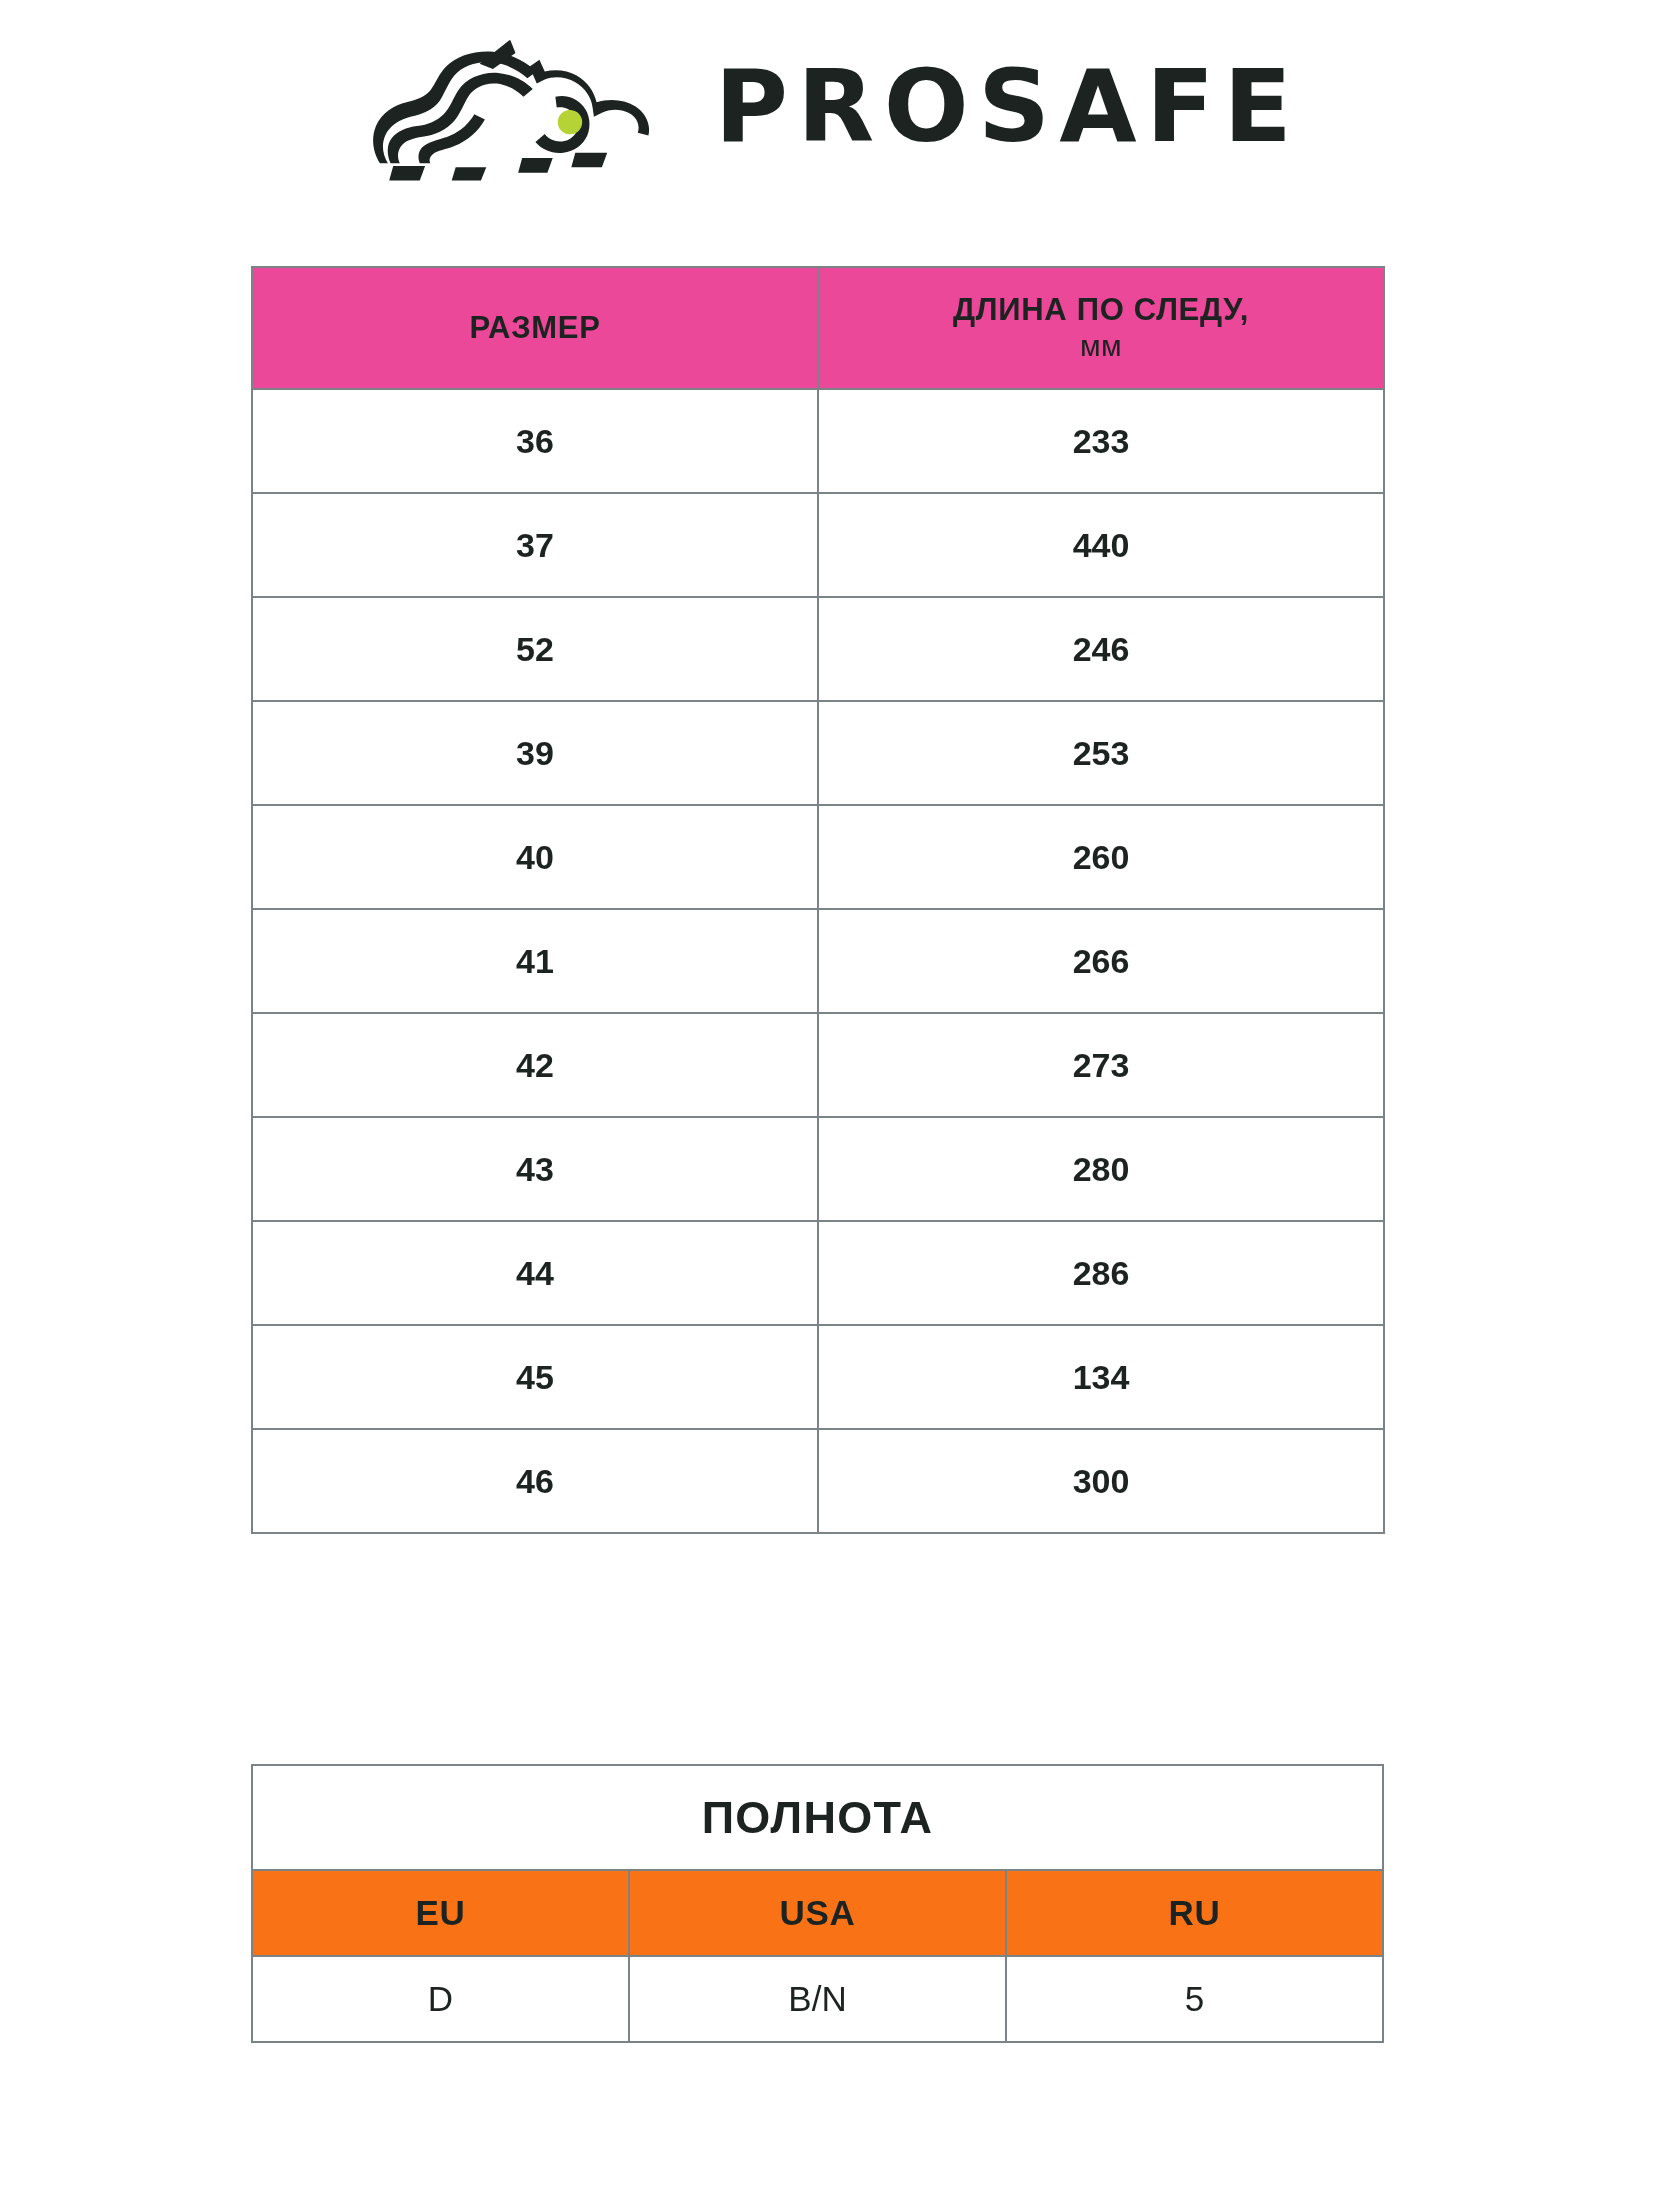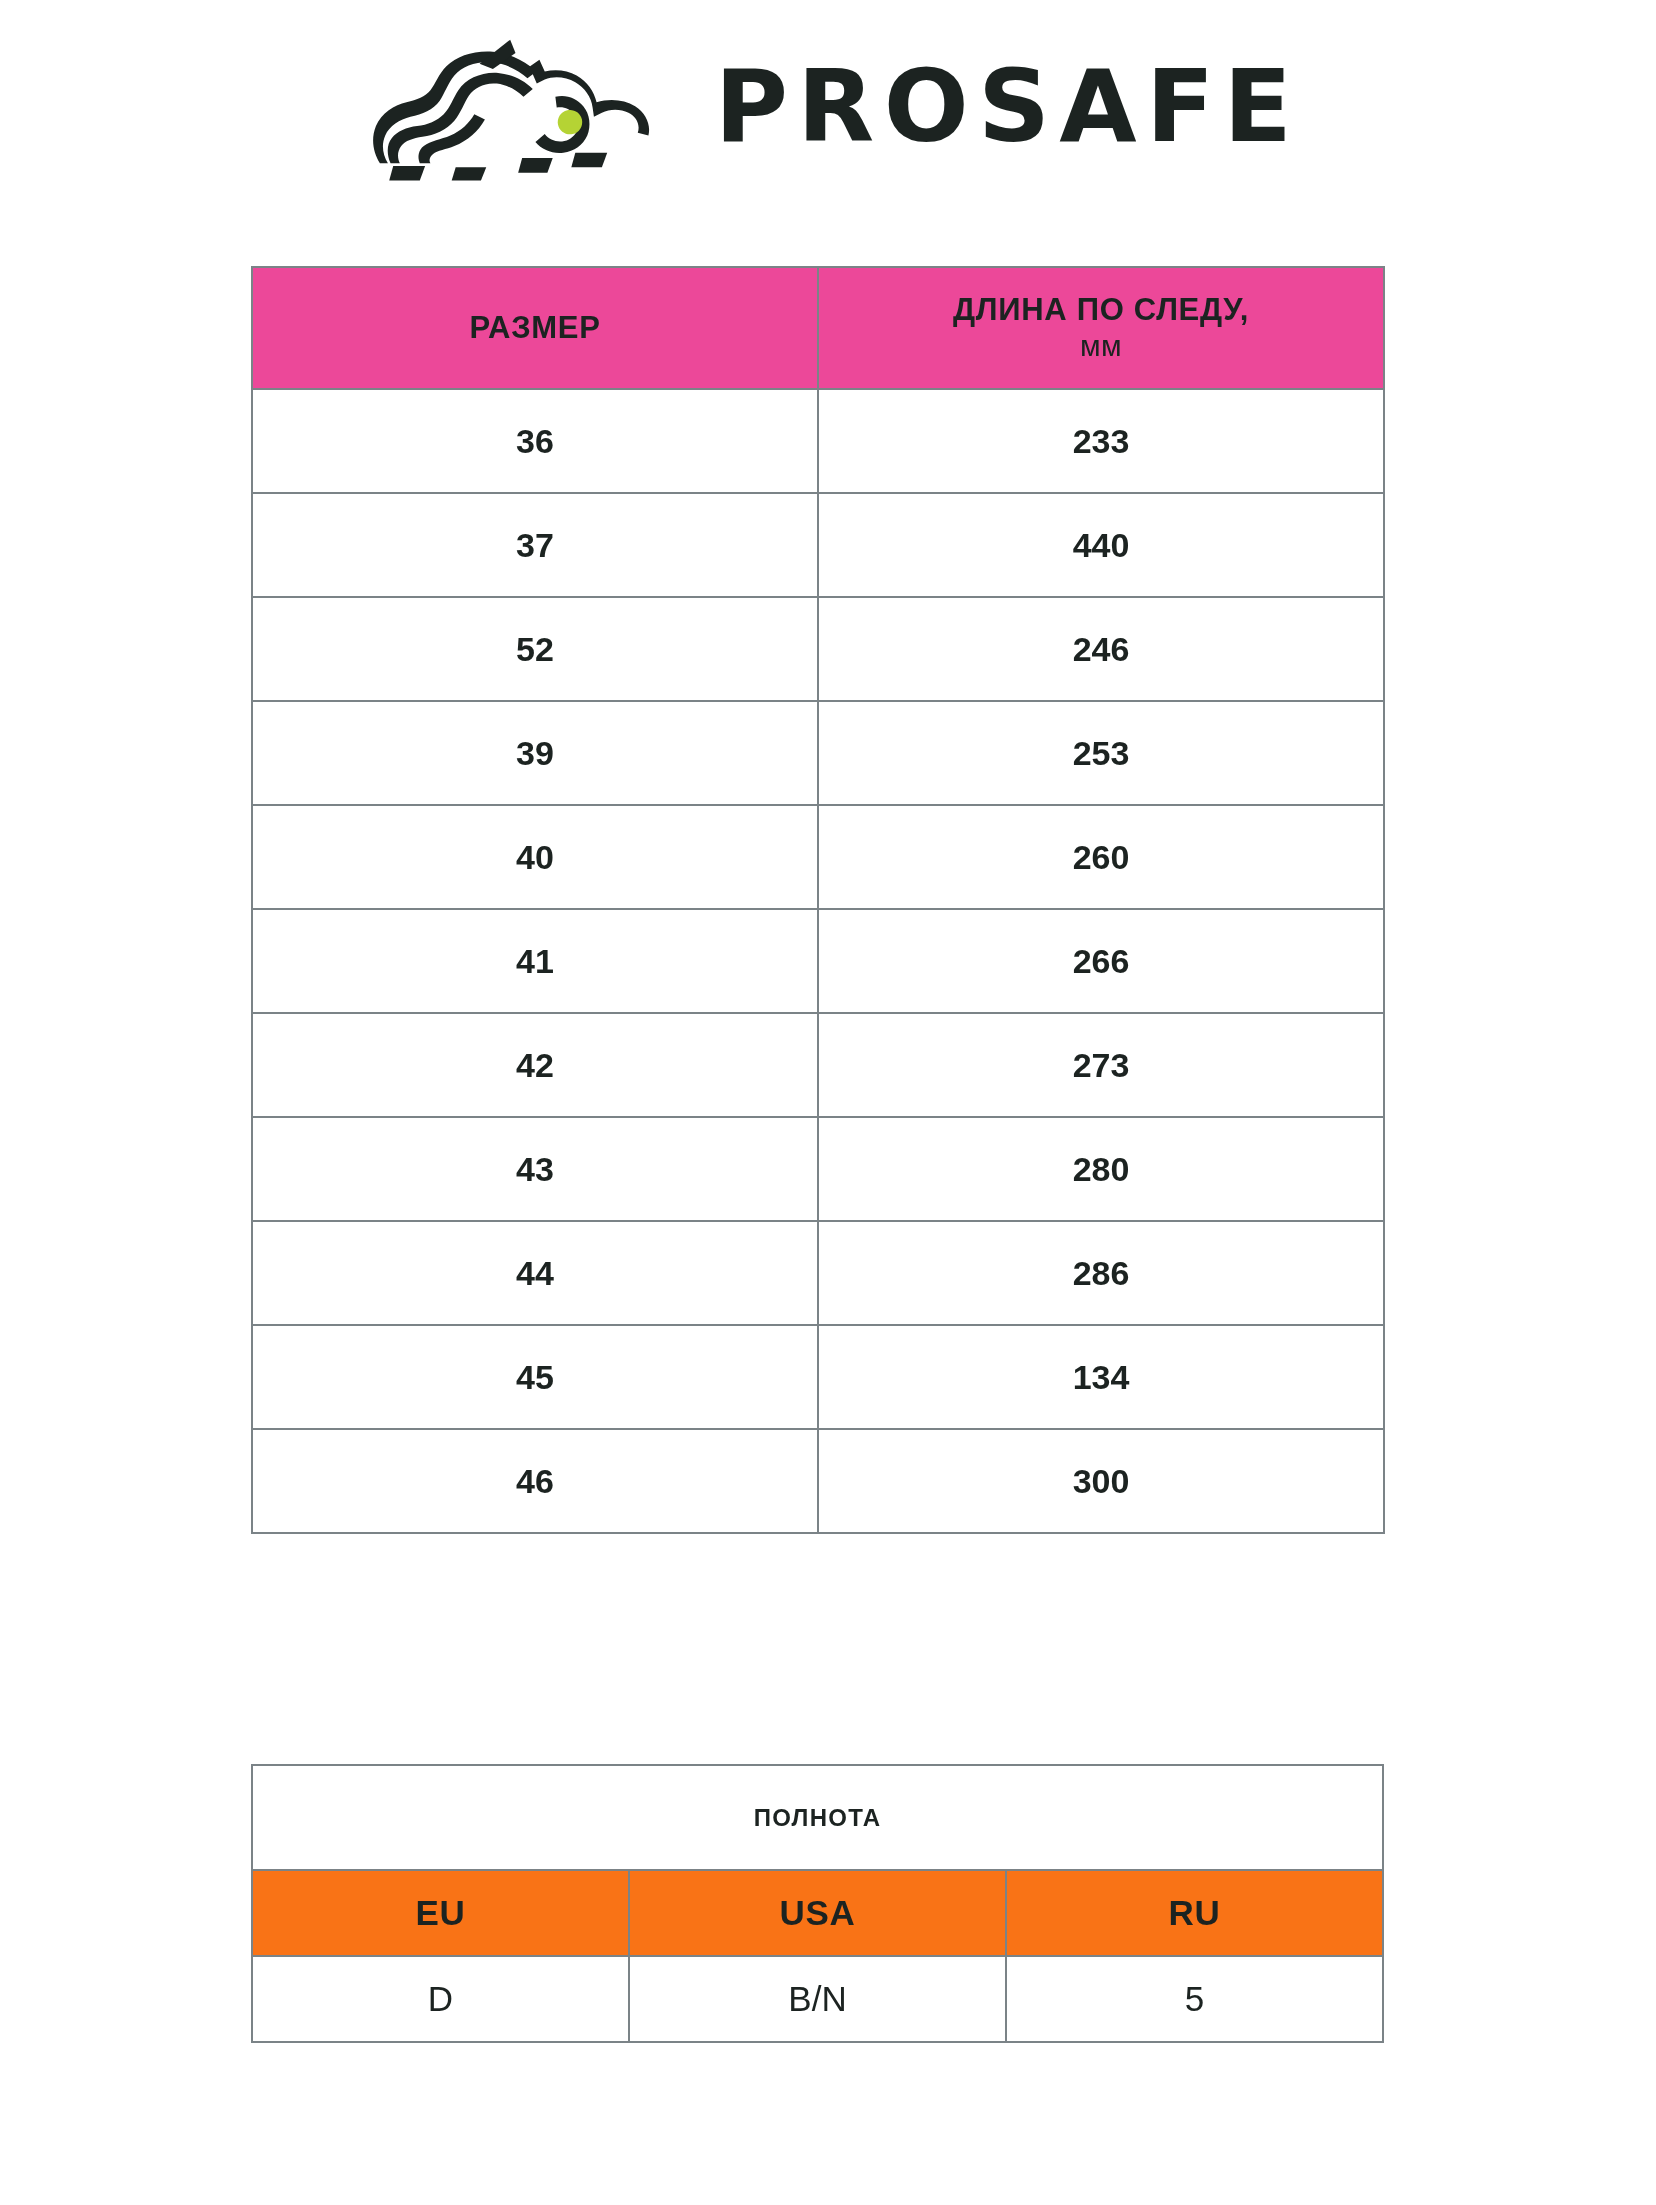--- a/index.html
+++ b/index.html
@@ -109,21 +109,21 @@
   .width-table col { width: 377px; }
   .width-table th,
   .width-table td {
     border: 2.7px solid #7b8387;
     text-align: center;
     vertical-align: middle;
   }
   .width-table .title-row td {
     background: #ffffff;
     height: 101px;
-    font-size: 24px;
+    font-size: 45px;
     font-weight: 700;
     letter-spacing: 1.3px;
     color: #1c2321;
   }
   .width-table .head-row td {
     background: #f97316;
     height: 82px;
     font-size: 35px;
     font-weight: 700;
     letter-spacing: 0.7px;

